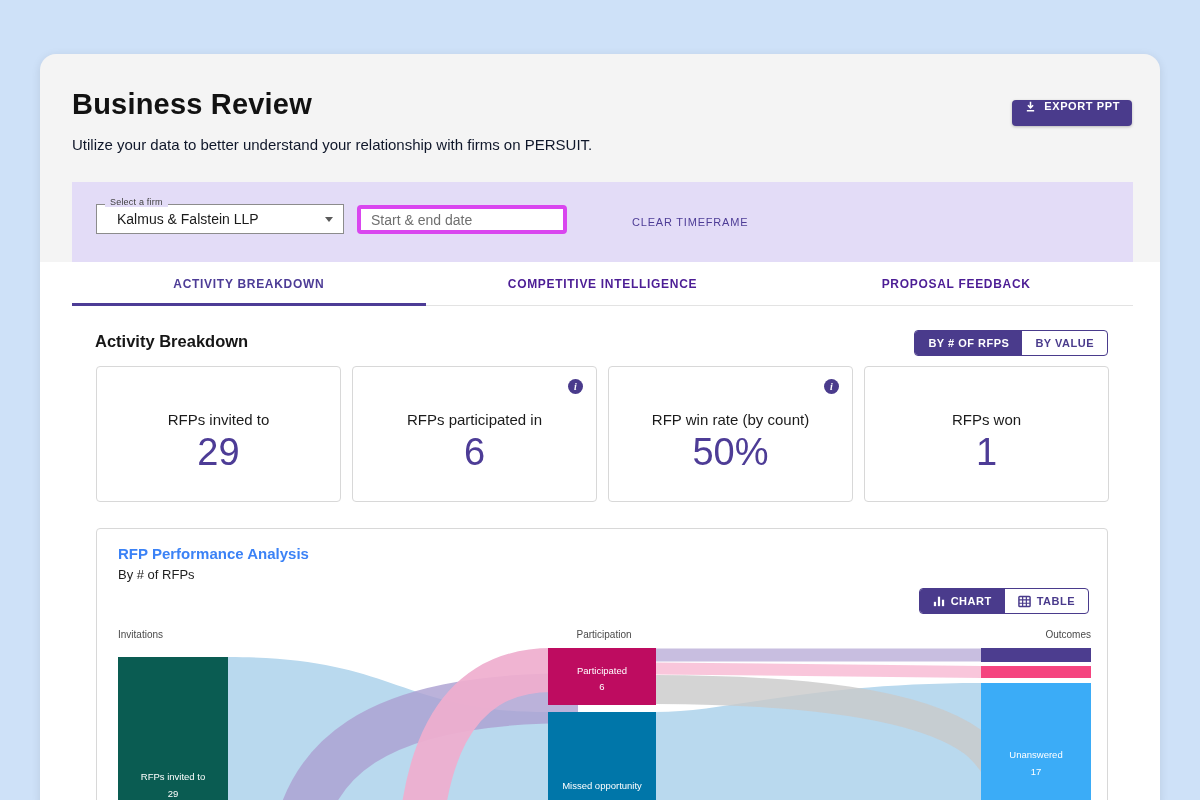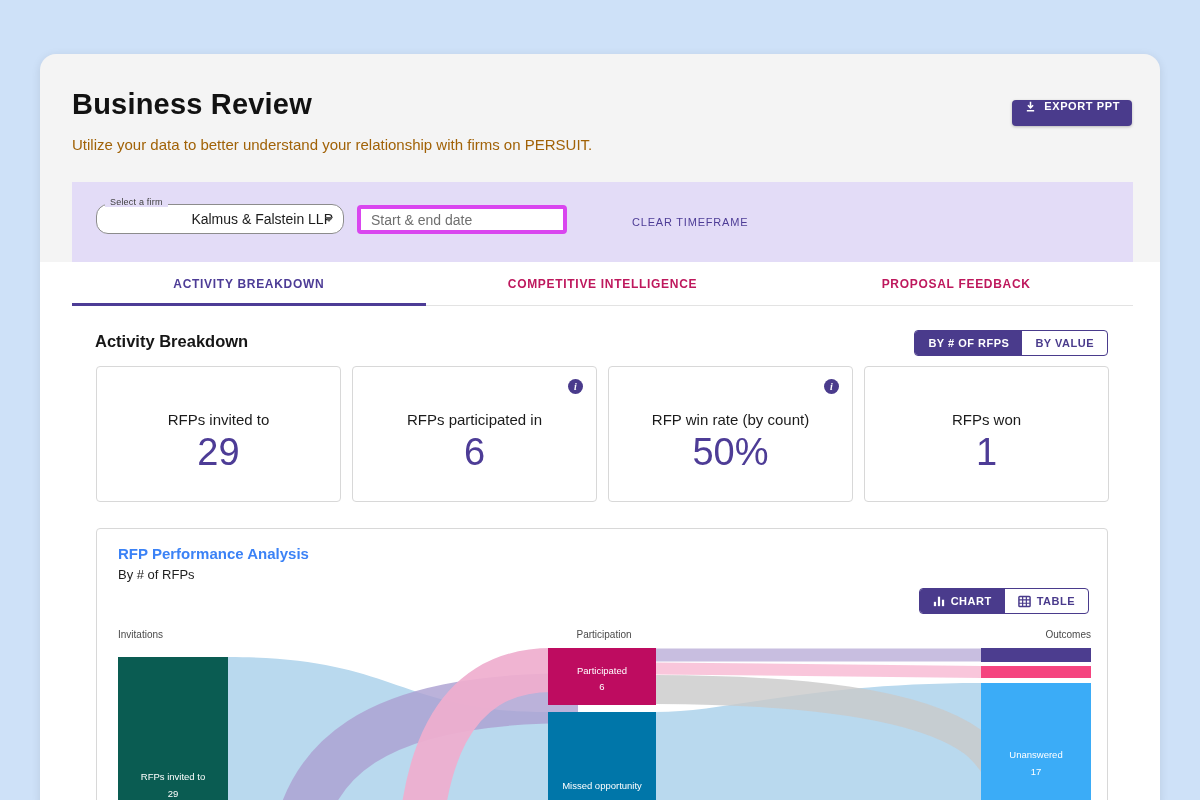--- a/index.html
+++ b/index.html
@@ -12,37 +12,37 @@
   .card {
     position:absolute; left:40px; top:54px; width:1120px; height:760px;
     background:#F4F4F4; border-radius:16px; overflow:hidden;
     box-shadow:0 2px 10px rgba(0,0,0,.10);
   }
   .page-title {
     position:absolute; left:32px; top:34px; margin:0;
     font-size:29px; font-weight:700; color:#121212; letter-spacing:.2px;
   }
   .page-subtitle {
-    position:absolute; left:32px; top:82px; font-size:15px; color:#a16207;
+    position:absolute; left:32px; top:82px; font-size:15px; color:#0f172a;
   }
   .export-btn {
     position:absolute; top:46px; right:28px; height:26px;
     background:#4A3B8C; color:#fff; border:none; border-radius:4px;
     font-family:inherit; font-size:11px; font-weight:700; letter-spacing:.6px;
     display:flex; align-items:flex-start; gap:7px; padding:0 12px; cursor:pointer;
     box-shadow:0 1px 3px rgba(0,0,0,.25);
   }
   .filter-bar {
     position:absolute; left:32px; top:128px; width:1061px; height:80px;
     background:#E3DCF7;
   }
   .firm-select {
     position:absolute; left:24px; top:22px; width:248px; height:30px;
-    background:#fff; border:1px solid #8C8C8C; border-radius:12px;
-    display:flex; align-items:center; padding:0 10px; cursor:pointer;justify-content:flex-end;
+    background:#fff; border:1px solid #8C8C8C; border-radius:0;
+    display:flex; align-items:center; padding:0 20px; cursor:pointer;
   }
   .firm-select .notch-label {
     position:absolute; top:-8px; left:8px; font-size:9px; color:#3f3f3f;
     background:#E3DCF7; padding:0 5px; letter-spacing:.2px;
   }
   .firm-select .value { font-size:14px; color:#1b1b1b; }
   .chevron-down {
     position:absolute; right:10px; top:12px; width:0; height:0;
     border-left:4.5px solid transparent; border-right:4.5px solid transparent;
     border-top:5px solid #5a5a5a;
@@ -60,21 +60,21 @@
   }
   .content {
     position:absolute; left:0; top:208px; width:1120px; height:552px; background:#fff;
   }
   .tabs {
     position:absolute; left:32px; top:0; width:1061px; height:44px;
     display:flex; border-bottom:1px solid #E3E3E3;
   }
   .tab {
     flex:1; display:flex; align-items:center; justify-content:center;
-    font-size:12px; font-weight:700; letter-spacing:.7px; color:#be185d;
+    font-size:12px; font-weight:700; letter-spacing:.7px; color:#4c1d95;
     cursor:pointer; position:relative;
   }
   .tab.active { color:#4D3C96; }
   .tab.active::after {
     content:""; position:absolute; left:0; bottom:-1px; width:100%; height:3px;
     background:#4D3C96;
   }
   .section-heading {
     position:absolute; left:55px; top:70px; margin:0;
     font-size:16.5px; font-weight:700; color:#161616;

